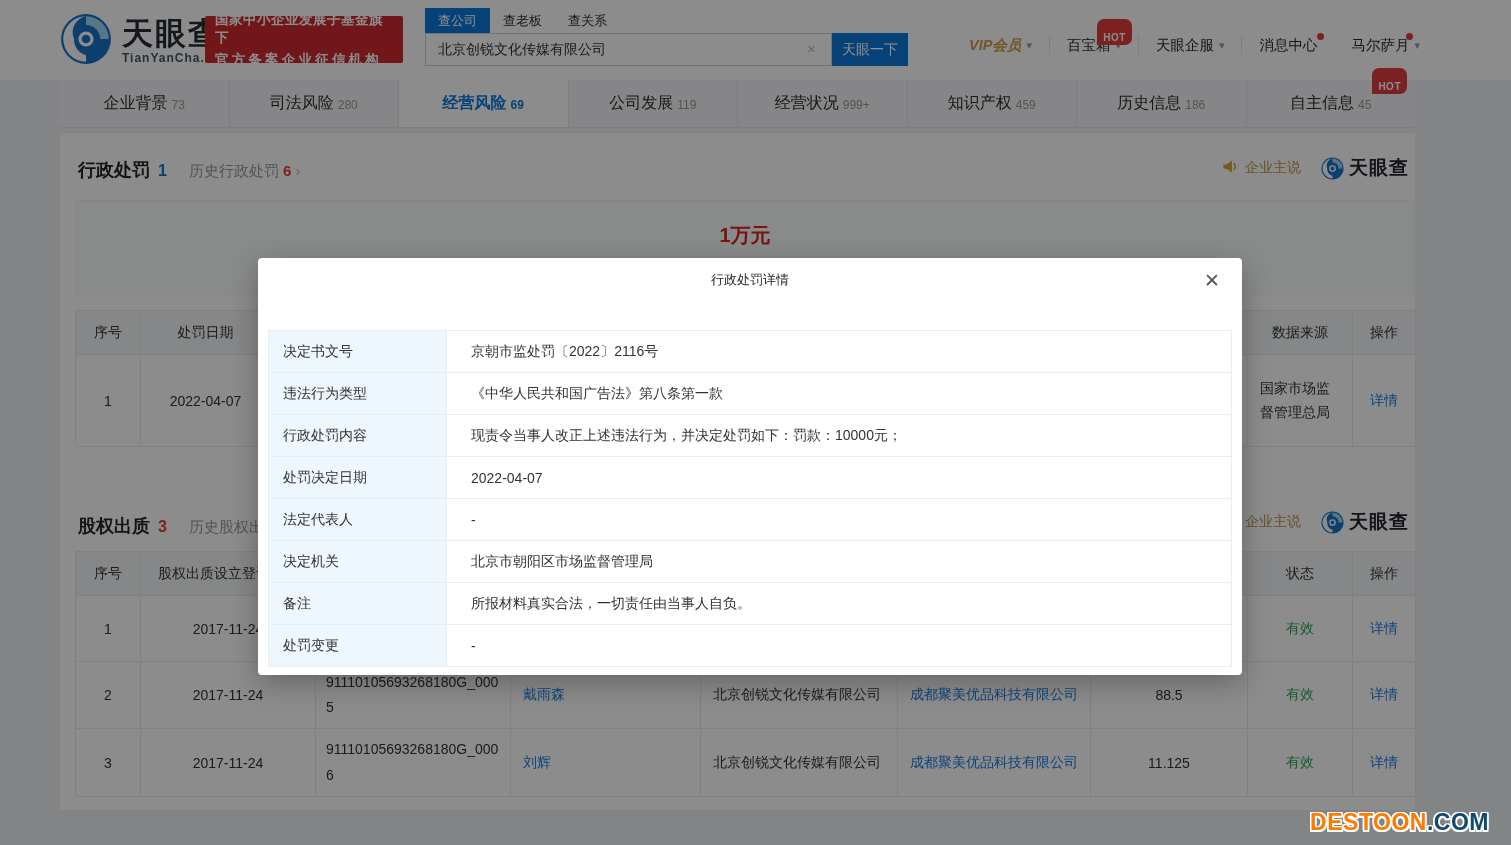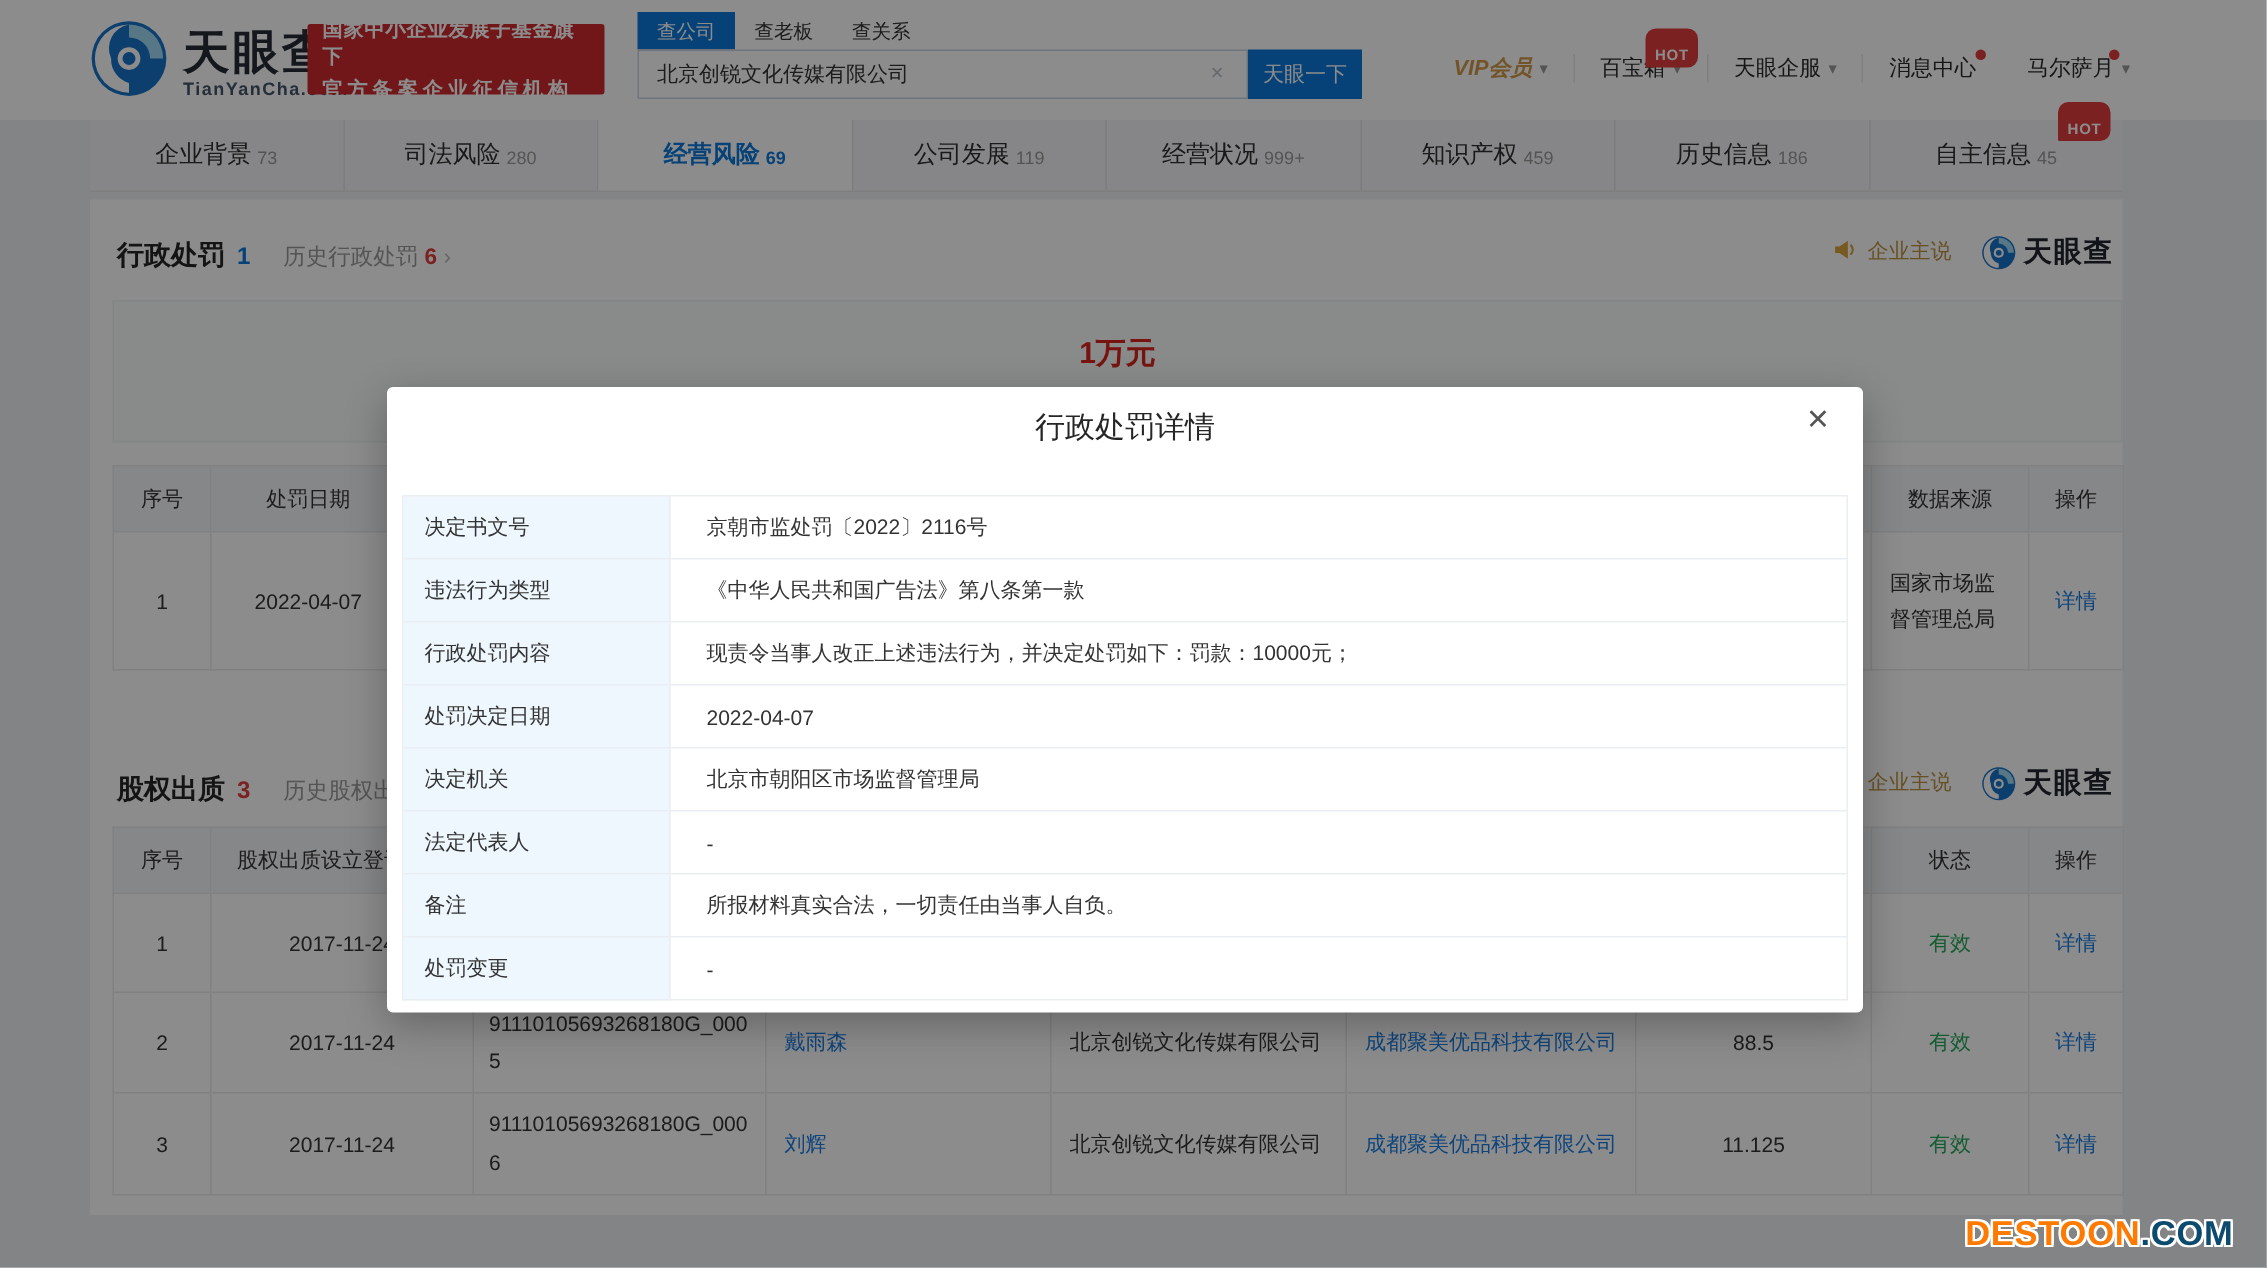--- a/index.html
+++ b/index.html
@@ -70,21 +70,21 @@
   .gtable-wrap { position:absolute; left:15px; top:418px; }
   .gtable td { height:66px; }
   .cell-left { text-align:left !important; line-height:1.7; padding:8px 12px !important; }
   .cell-reg { text-align:left !important; word-break:break-all; line-height:1.8; padding:8px 10px !important; }
   .link { color:#1d7de0; cursor:pointer; }
   .status-ok { color:#27a85c; }
   
   .overlay { position:absolute; inset:0; background:rgba(0,0,0,0.45); z-index:50; }
   .modal { position:absolute; left:258px; top:258px; width:984px; height:417px; background:#fff; border-radius:4px;
     box-shadow:0 8px 28px rgba(0,0,0,0.28); z-index:100; }
-  .modal-title { text-align:center; font-size:20px; color:#262626; padding-top:13px; }
+  .modal-title { text-align:center; font-size:13px; color:#262626; padding-top:13px; }
   .modal-close { position:absolute; right:18px; top:9px; font-size:19px; color:#555; cursor:pointer; padding:4px;
     font-weight:300; line-height:20px; }
   .mtable { position:absolute; left:10px; top:72px; width:964px; border-collapse:collapse; table-layout:fixed;
     font-size:14px; color:#333; }
   .mtable td { border:1px solid #e9eef3; height:42px; padding:8px 14px; text-align:left; vertical-align:middle; }
   .mtable td.mlabel { width:178px; background:#eef7fd; }
   .mtable td.mvalue { padding-left:24px; }
   
   .watermark { position:absolute; right:22px; bottom:9px; z-index:200; font-size:23px; font-weight:800; letter-spacing:0.5px;
     text-shadow:-1.5px -1.5px 0 #fff, 1.5px -1.5px 0 #fff, -1.5px 1.5px 0 #fff, 1.5px 1.5px 0 #fff,
@@ -363,28 +363,28 @@
       </tr>
       <tr>
         <td class="mlabel">行政处罚内容</td>
         <td class="mvalue">现责令当事人改正上述违法行为，并决定处罚如下：罚款：10000元；</td>
       </tr>
       <tr>
         <td class="mlabel">处罚决定日期</td>
         <td class="mvalue">2022-04-07</td>
       </tr>
       <tr>
+        <td class="mlabel">法定代表人</td>
+        <td class="mvalue">-</td>
+      </tr>
+      <tr>
         <td class="mlabel">决定机关</td>
         <td class="mvalue">北京市朝阳区市场监督管理局</td>
       </tr>
       <tr>
-        <td class="mlabel">法定代表人</td>
-        <td class="mvalue">-</td>
-      </tr>
-      <tr>
         <td class="mlabel">备注</td>
         <td class="mvalue">所报材料真实合法，一切责任由当事人自负。</td>
       </tr>
       <tr>
         <td class="mlabel">处罚变更</td>
         <td class="mvalue">-</td>
       </tr>
     </tbody>
   </table>
 </div>

